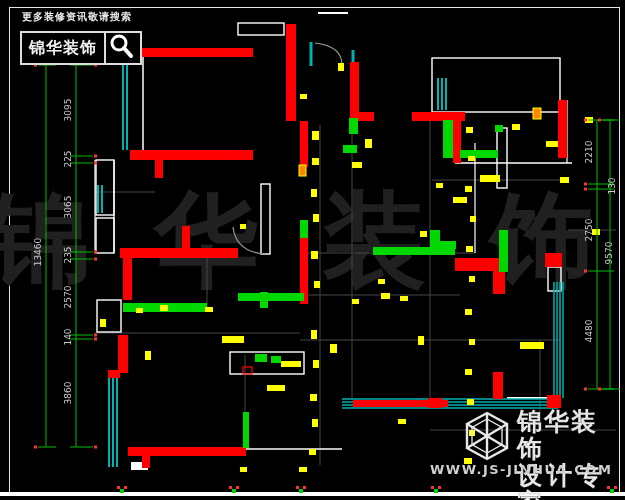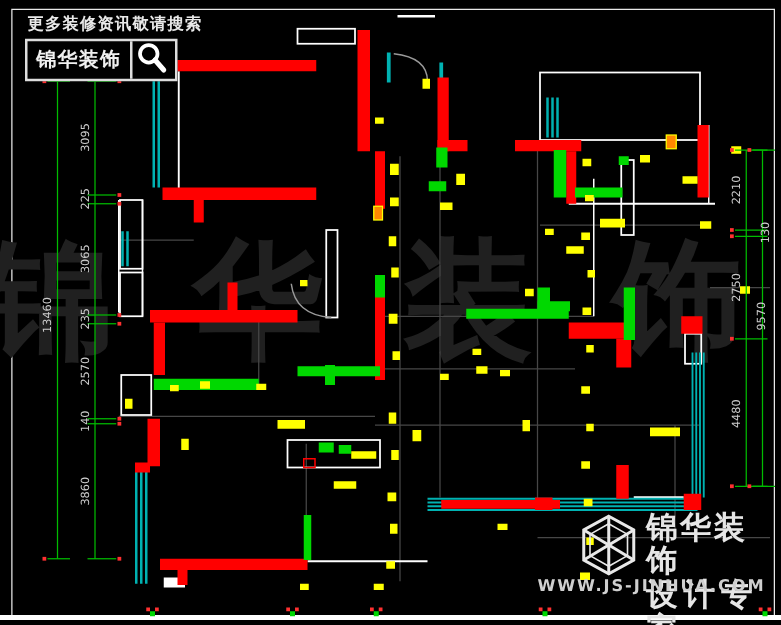--- a/index.html
+++ b/index.html
@@ -2,21 +2,21 @@
 <html><head>
 <meta charset="utf-8">
 <style>
   html,body{margin:0;padding:0;background:#000;}
   .stage{position:relative;width:625px;height:500px;background:#000;overflow:hidden;
          font-family:"DejaVu Sans","Liberation Sans",sans-serif;}
   
   .frame{position:absolute;left:9px;top:7px;width:609px;height:484px;border:1.5px solid #e8e8e8;}
   .bottom-line{position:absolute;left:0;top:492px;width:625px;height:4px;background:#fff;}
   
-  .search-hint{position:absolute;left:22px;top:10px;color:#e9e9e9;font-size:13px;font-weight:bold;letter-spacing:1px;z-index:6;}
+  .search-hint{position:absolute;left:22px;top:10px;color:#e9e9e9;font-size:10px;font-weight:bold;letter-spacing:1px;z-index:6;}
   .search-box{position:absolute;left:20px;top:31px;width:118px;height:30px;border:2px solid #ddd;display:flex;background:#000;z-index:6;}
   .search-brand{flex:1;color:#f0f0f0;font-size:16px;font-weight:bold;display:flex;align-items:center;justify-content:center;letter-spacing:1px;}
   .search-icon-cell{width:34px;border-left:2px solid #ddd;position:relative;}
   
   .watermark{position:absolute;left:-14px;top:172px;width:680px;color:#202020;
              font-family:"DejaVu Serif","Liberation Serif",serif;font-weight:bold;
              font-size:104px;letter-spacing:14px;white-space:nowrap;z-index:1;user-select:none;}
   
   .plan{position:absolute;left:0;top:0;z-index:2;}
   

